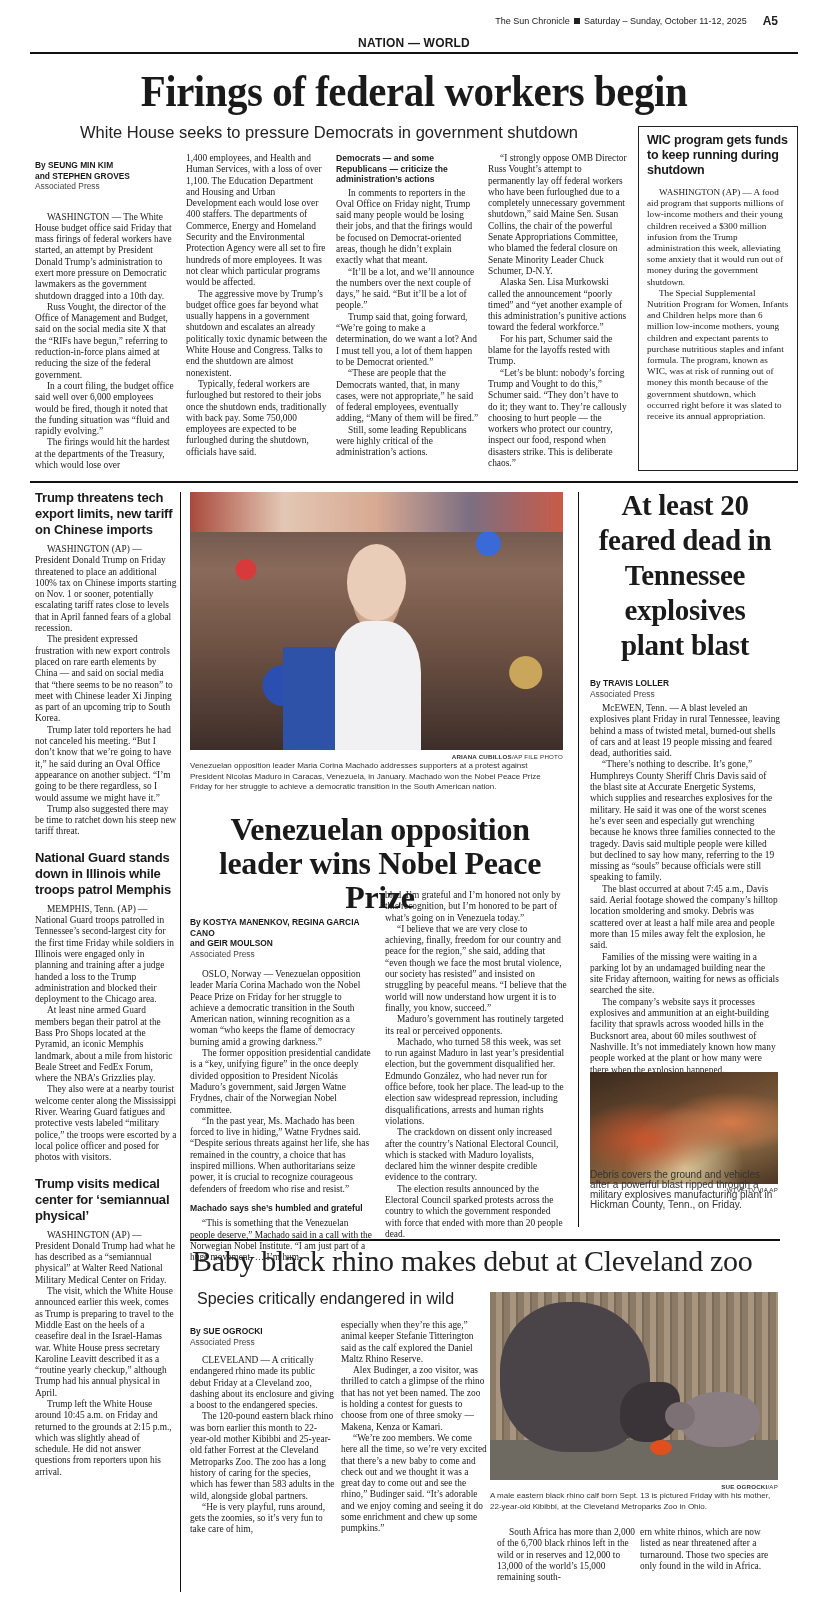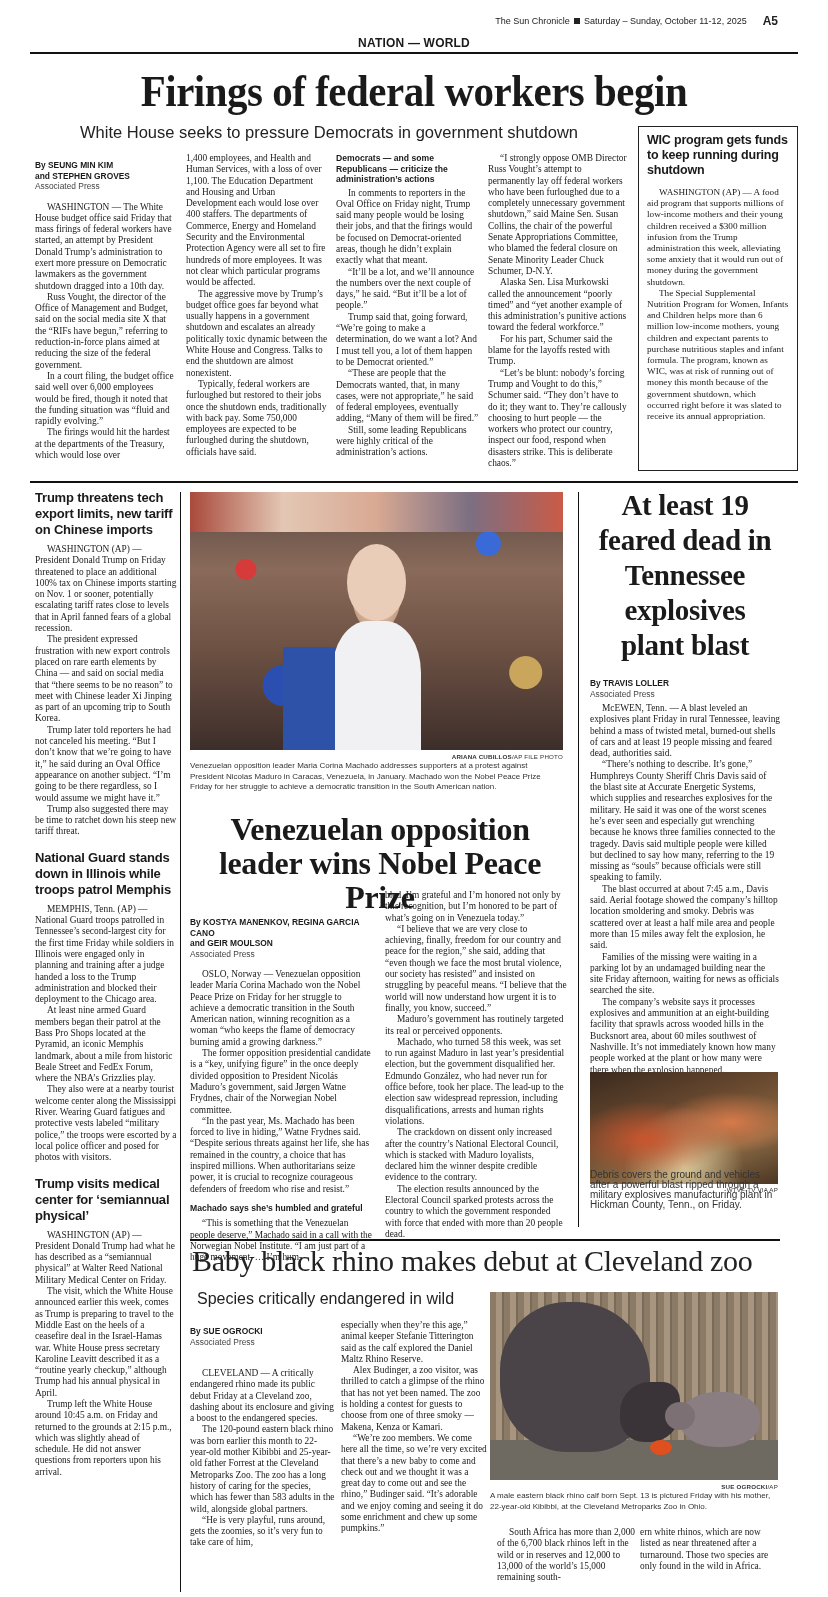--- a/index.html
+++ b/index.html
@@ -35,21 +35,21 @@
   <span>Saturday – Sunday, October 11-12, 2025</span>
   <span class="page">A5</span>
 </div>
 <div class="abs section">NATION — WORLD</div>
 <div class="abs rule" style="top:52px;left:30px;width:768px;height:2px"></div>
 
 <div class="abs h1">Firings of federal workers begin</div>
 <div class="abs deck" style="top:123px;left:80px">White House seeks to pressure Democrats in government shutdown</div>
 
 <div class="abs col" style="top:160px;left:35px;width:142px">
-  <div class="byline" style="margin-bottom:10px">
+  <div class="byline" style="margin-bottom:20px">
     <b>By SEUNG MIN KIM</b><br><b>and STEPHEN GROVES</b><br>
     <span class="org">Associated Press</span>
   </div>
   <p>WASHINGTON — The White House budget office said Friday that mass firings of federal workers have started, an attempt by President Donald Trump’s administration to exert more pressure on Democratic lawmakers as the government shutdown dragged into a 10th day.</p>
   <p>Russ Vought, the director of the Office of Management and Budget, said on the social media site X that the “RIFs have begun,” referring to reduction-in-force plans aimed at reducing the size of the federal government.</p>
   <p>In a court filing, the budget office said well over 6,000 employees would be fired, though it noted that the funding situation was “fluid and rapidly evolving.”</p>
   <p>The firings would hit the hardest at the departments of the Treasury, which would lose over</p>
 </div>
 <div class="abs col" style="top:153px;left:186px;width:142px">
   <p style="text-indent:0">1,400 employees, and Health and Human Services, with a loss of over 1,100. The Education Department and Housing and Urban Development each would lose over 400 staffers. The departments of Commerce, Energy and Homeland Security and the Environmental Protection Agency were all set to fire hundreds of more employees. It was not clear which particular programs would be affected.</p>
@@ -142,21 +142,21 @@
 <div class="abs col" style="top:890px;left:385px;width:182px">
   <p style="text-indent:0">bled, I’m grateful and I’m honored not only by this recognition, but I’m honored to be part of what’s going on in Venezuela today.”</p>
   <p>“I believe that we are very close to achieving, finally, freedom for our country and peace for the region,” she said, adding that “even though we face the most brutal violence, our society has resisted” and insisted on struggling by peaceful means. “I believe that the world will now understand how urgent it is to finally, you know, succeed.”</p>
   <p>Maduro’s government has routinely targeted its real or perceived opponents.</p>
   <p>Machado, who turned 58 this week, was set to run against Maduro in last year’s presidential election, but the government disqualified her. Edmundo González, who had never run for office before, took her place. The lead-up to the election saw widespread repression, including disqualifications, arrests and human rights violations.</p>
   <p>The crackdown on dissent only increased after the country’s National Electoral Council, which is stacked with Maduro loyalists, declared him the winner despite credible evidence to the contrary.</p>
   <p>The election results announced by the Electoral Council sparked protests across the country to which the government responded with force that ended with more than 20 people dead.</p>
 </div>
 
 <div class="abs rule" style="top:492px;left:578px;width:1px;height:735px"></div>
-<div class="abs hd2" style="top:488px;left:590px;width:190px;font-size:29px;line-height:35px;font-weight:bold">At least 19 feared dead in Tennessee explosives plant blast</div>
+<div class="abs hd2" style="top:488px;left:590px;width:190px;font-size:29px;line-height:35px;font-weight:bold">At least 20 feared dead in Tennessee explosives plant blast</div>
 <div class="abs col" style="top:678px;left:590px;width:190px">
   <div class="byline" style="margin-bottom:4px">
     <b>By TRAVIS LOLLER</b><br><span class="org">Associated Press</span>
   </div>
   <p>McEWEN, Tenn. — A blast leveled an explosives plant Friday in rural Tennessee, leaving behind a mass of twisted metal, burned-out shells of cars and at least 19 people missing and feared dead, authorities said.</p>
   <p>“There’s nothing to describe. It’s gone,” Humphreys County Sheriff Chris Davis said of the blast site at Accurate Energetic Systems, which supplies and researches explosives for the military. He said it was one of the worst scenes he’s ever seen and especially gut wrenching because he knows three families connected to the tragedy. Davis said multiple people were killed but declined to say how many, referring to the 19 missing as “souls” because officials were still speaking to family.</p>
   <p>The blast occurred at about 7:45 a.m., Davis said. Aerial footage showed the company’s hilltop location smoldering and smoky. Debris was scattered over at least a half mile area and people more than 15 miles away felt the explosion, he said.</p>
   <p>Families of the missing were waiting in a parking lot by an undamaged building near the site Friday afternoon, waiting for news as officials searched the site.</p>
   <p>The company’s website says it processes explosives and ammunition at an eight-building facility that sprawls across wooded hills in the Bucksnort area, about 60 miles  southwest of Nashville. It’s not immediately known how many people worked at the plant or how many were there when the explosion happened.</p>
 </div>
@@ -166,21 +166,21 @@
   radial-gradient(ellipse at 50% 85%, #d8c79a 0%, transparent 45%),
   linear-gradient(160deg,#3a2a1e 0%,#6a4a30 40%,#8a6a44 70%,#4a3624 100%)"></div>
 <div class="abs credit" style="top:1186px;left:590px;width:188px">WTVF-TV VIA AP</div>
 <div class="abs caption" style="top:1170px;left:590px;width:188px;font-size:10px;line-height:10px">Debris covers the ground and vehicles after a powerful blast ripped through a military explosives manufacturing plant in Hickman County, Tenn., on Friday.</div>
 
 <div class="abs rule" style="top:1239px;left:190px;width:590px;height:1.5px"></div>
 <div class="abs" style="top:1244px;left:192px;font-family:'Liberation Serif',serif;font-size:30px;color:#222;letter-spacing:-.3px">Baby black rhino makes debut at Cleveland zoo</div>
 <div class="abs deck" style="top:1290px;left:197px;font-size:16px">Species critically endangered in wild</div>
 
 <div class="abs col" style="top:1326px;left:190px;width:146px">
-  <div class="byline" style="margin-bottom:21px">
+  <div class="byline" style="margin-bottom:8px">
     <b>By SUE OGROCKI</b><br><span class="org">Associated Press</span>
   </div>
   <p>CLEVELAND — A critically endangered rhino made its public debut Friday at a Cleveland zoo, dashing about its enclosure and giving a boost to the endangered species.</p>
   <p>The 120-pound eastern black rhino was born earlier this month to 22-year-old mother Kibibbi and 25-year-old father Forrest at the Cleveland Metroparks Zoo. The zoo has a long history of caring for the species, which has fewer than 583 adults in the wild, alongside global partners.</p>
   <p>“He is very playful, runs around, gets the zoomies, so it’s very fun to take care of him,</p>
 </div>
 <div class="abs col" style="top:1320px;left:341px;width:146px">
   <p style="text-indent:0">especially when they’re this age,” animal keeper Stefanie Titterington said as the calf explored the Daniel Maltz Rhino Reserve.</p>
   <p>Alex Budinger, a zoo visitor, was thrilled to catch a glimpse of the rhino that has not yet been named. The zoo is holding a contest for guests to choose from one of three smoky — Makena, Kenza or Kamari.</p>
   <p>“We’re zoo members. We come here all the time, so we’re very excited that there’s a new baby to come and check out and we thought it was a great day to come out and see the rhino,” Budinger said. “It’s adorable and we enjoy coming and seeing it do some enrichment and chew up some pumpkins.”</p>

